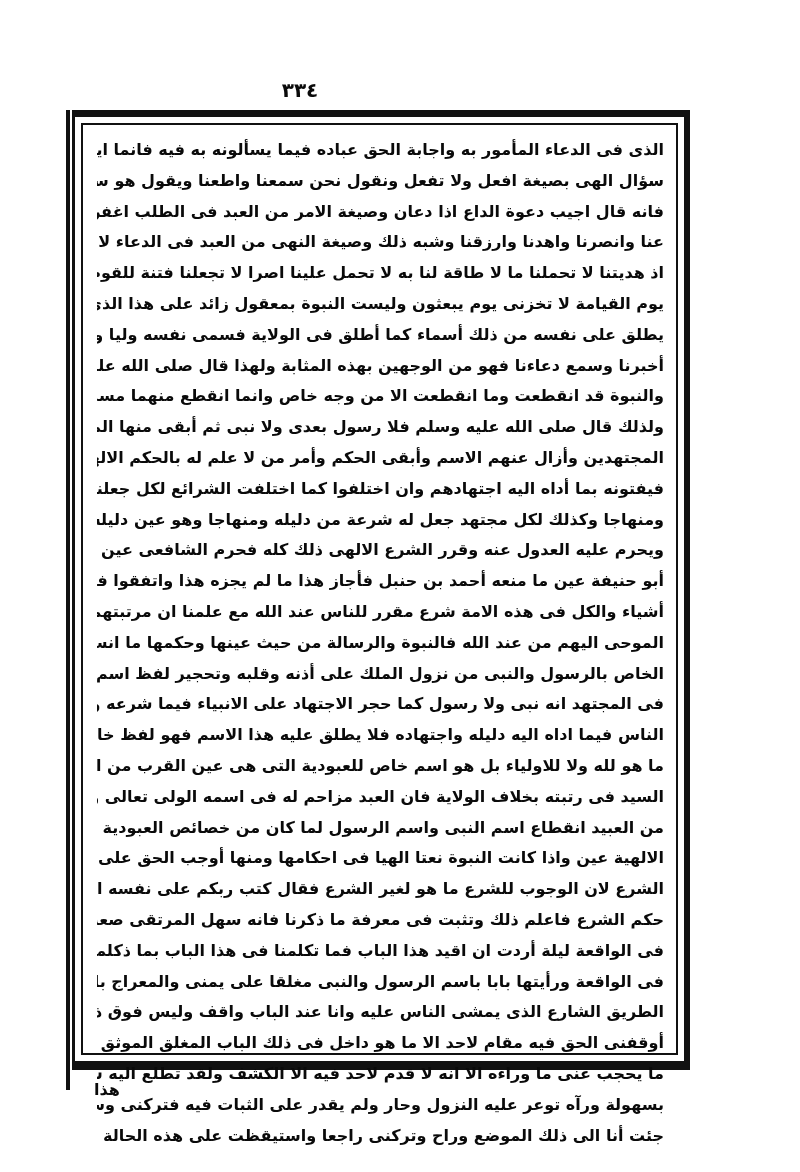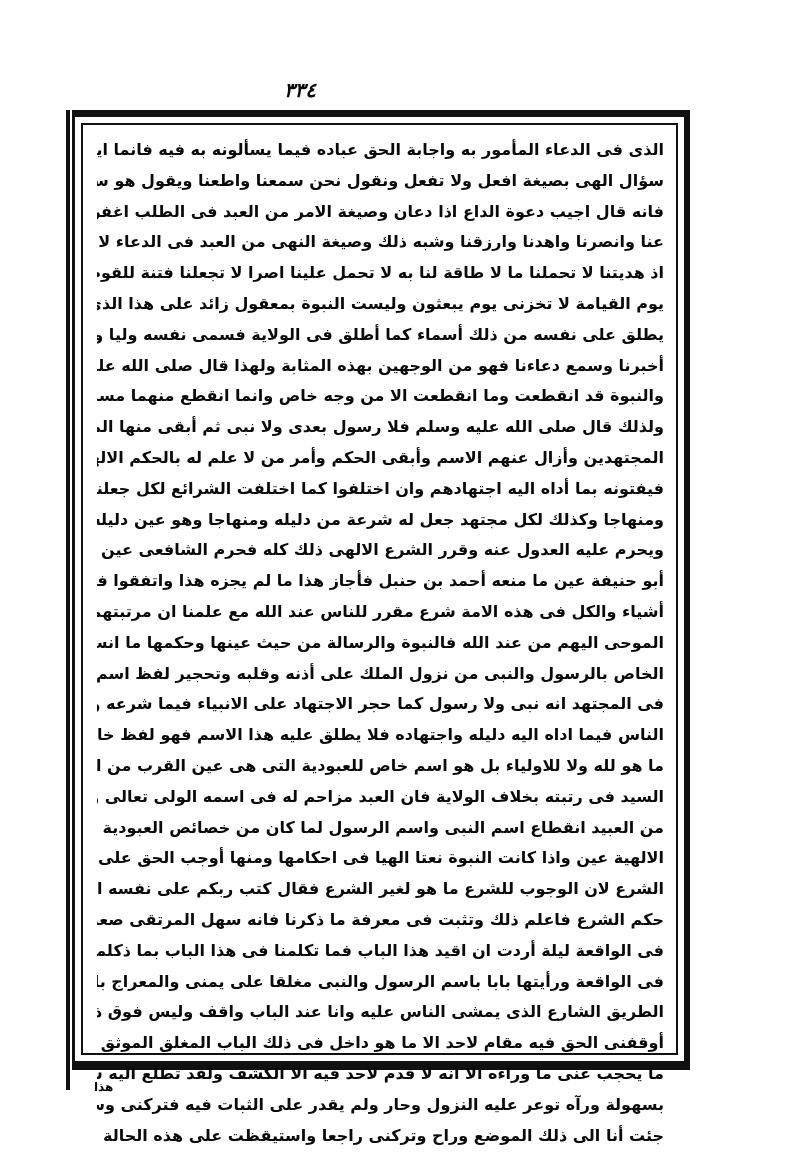--- a/index.html
+++ b/index.html
@@ -1,19 +1,19 @@
 <!DOCTYPE html>
 <html><head>
   <meta charset="utf-8">
   <style>
     html, body { margin: 0; padding: 0; background: #ffffff; }
     body { width: 800px; height: 1172px; position: relative; overflow: hidden; font-family: "DejaVu Sans", sans-serif; color: #0a0a0a; }
     .page-number {
       position: absolute; left: 270px; top: 78px; width: 60px; text-align: center;
-      font-size: 20px; font-weight: bold; direction: rtl; letter-spacing: 1px; font-style: italic;
+      font-size: 20px; font-weight: bold; direction: rtl; letter-spacing: 1px;
     }
     .outer-rule {
       position: absolute; left: 66px; top: 110px; width: 4px; height: 980px; background: #111;
     }
     .frame {
       position: absolute; left: 72px; top: 110px; width: 618px; height: 960px;
       border-top: 7px solid #111; border-bottom: 9px solid #111;
       border-left: 3px solid #111; border-right: 6px solid #111;
       box-sizing: border-box;
     }
@@ -26,21 +26,21 @@
       position: absolute; left: 14px; right: 12px; top: 10px; bottom: 8px;
       direction: rtl; text-align: justify; text-align-last: justify;
     }
     .line {
       display: block; height: 30.8px; line-height: 30.8px;
       font-size: 16px; font-weight: bold; white-space: nowrap; overflow: hidden;
       text-align: justify; text-align-last: justify;
       font-family: "DejaVu Sans", sans-serif;
     }
     .catchword {
-      position: absolute; left: 94px; top: 1080px; font-size: 12px; font-weight: bold;
+      position: absolute; left: 94px; top: 1080px; font-size: 16px; font-weight: bold;
       direction: rtl;
     }
   </style>
 </head>
 <body>
 
 <div class="page-number">٣٣٤</div>
 
 <div class="outer-rule"></div>
 

